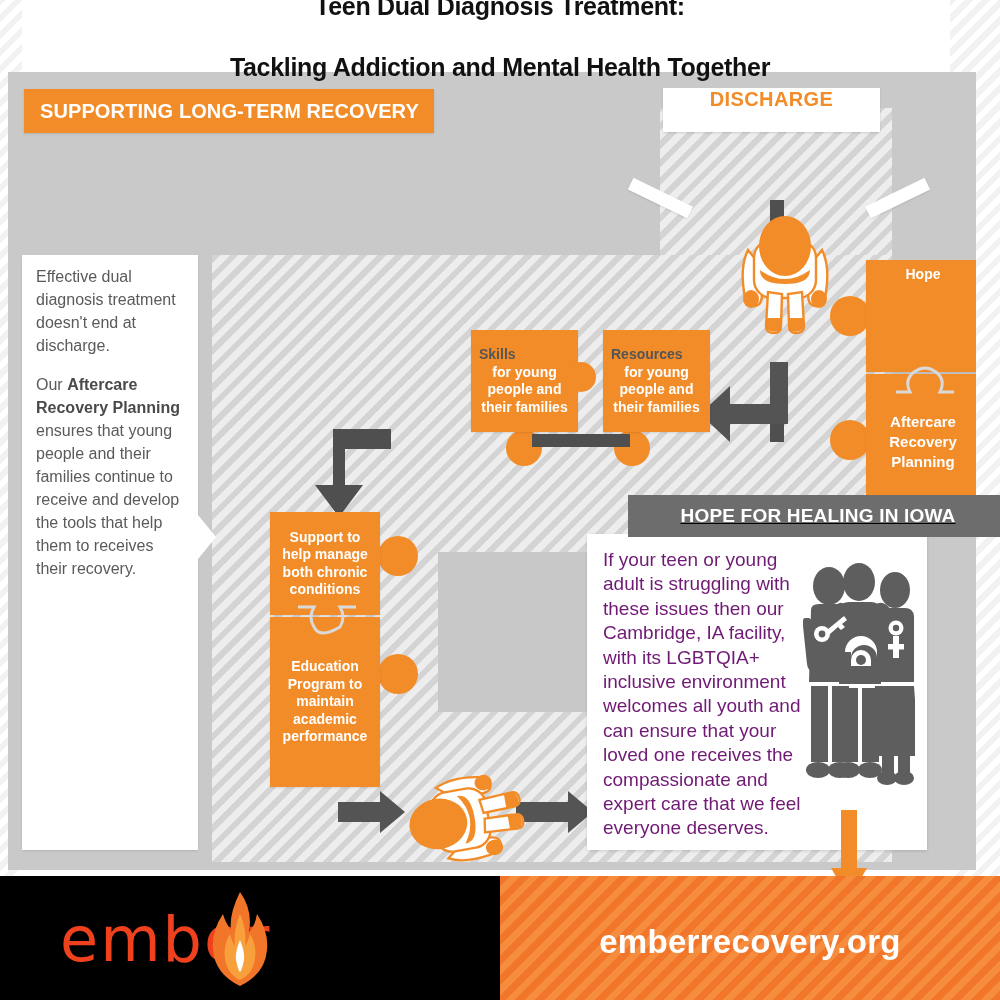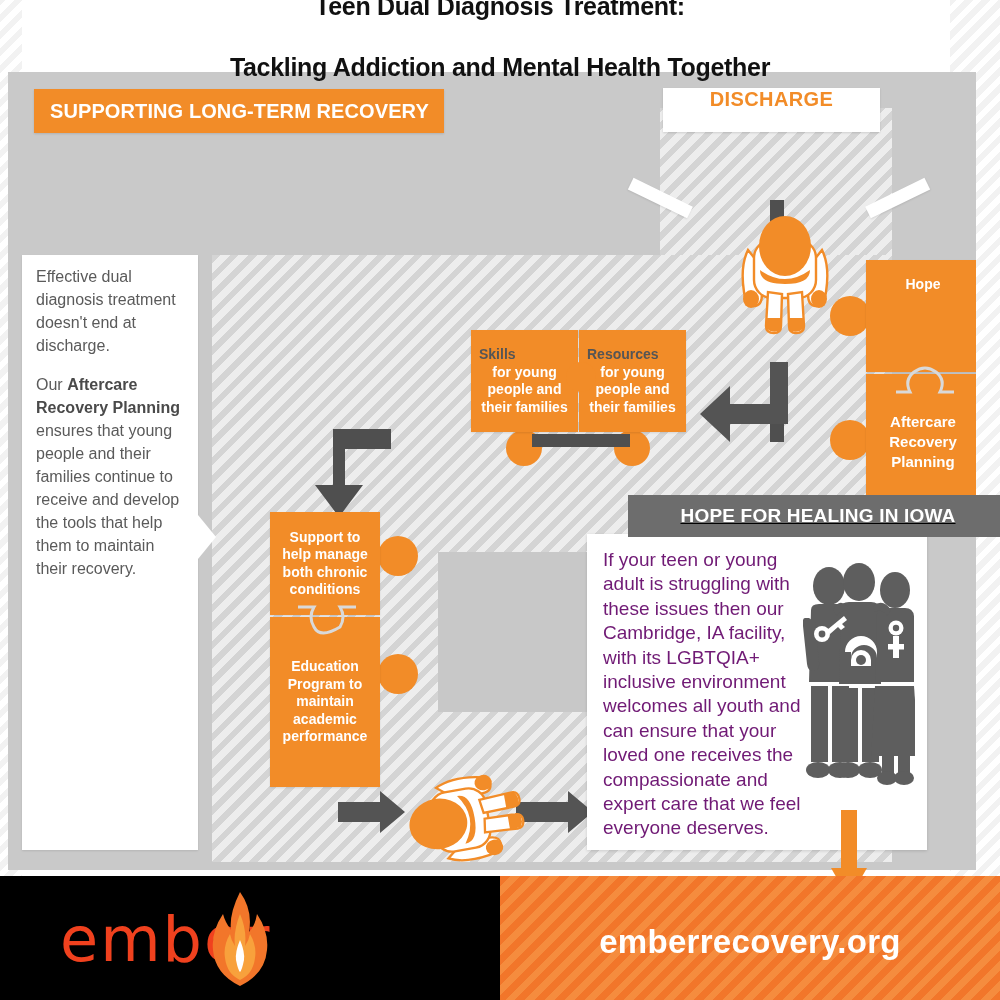--- a/index.html
+++ b/index.html
@@ -54,21 +54,21 @@
   #hatch-top{  left:652px; top:36px;  width:232px; height:150px; }
 
   
   #gray-block{
     position:absolute;left:430px;top:480px;width:200px;height:160px;
     background:#c8c8c8;
   }
 
   
   #banner{
-    position:absolute;left:34px;top:89px;width:410px;height:44px;
+    position:absolute;left:24px;top:89px;width:410px;height:44px;
     background:#f28c28;display:flex;align-items:center;z-index:5;
     box-shadow:0 1px 2px rgba(0,0,0,.12);
   }
   #banner .txt{
     color:#fff;font-weight:bold;font-size:20px;letter-spacing:.1px;
     padding-left:16px;white-space:nowrap;
   }
 
   
   #intro{
@@ -140,21 +140,21 @@
     align-items:flex-start;justify-content:center;text-align:center;
     color:#fff;font-weight:bold;font-size:14px;line-height:17.5px;
     padding:0 8px;box-sizing:border-box;
   }
   .pz-label .dark{color:#555;}
   
   .knob{position:absolute;background:#f28c28;border-radius:50%;z-index:5;}
 
   
   #pz-skills   { left:463px; top:258px; width:107px; height:102px; }
-  #pz-resources{ left:571px; top:258px; width:107px; height:102px; }
+  #pz-resources{ left:595px; top:258px; width:107px; height:102px; }
   #knob-skills-b   { left:498px; top:358px; width:36px; height:36px; }
   #knob-resources-b{ left:606px; top:358px; width:36px; height:36px; }
   
   #tab-sr{ left:558px; top:290px; width:30px; height:30px; background:#f28c28;
            border-radius:50%; position:absolute; z-index:5; }
   .sr-bar{position:absolute;height:13px;background:#4f4f4f;z-index:6;}
   #sr-bar-1{left:524px;top:362px;width:98px;}
 
   
   #pz-support  { left:262px; top:440px; width:110px; height:103px; }
@@ -305,41 +305,41 @@
     </div>
     <svg style="position:absolute;left:290px;top:533px;z-index:6" width="58" height="40" viewBox="0 0 58 40">
       <path d="M0 2 L16 2 Q10 12 16 22 Q22 34 42 22 Q48 12 42 2 L58 2" fill="none" stroke="#d9d9d9" stroke-width="3"></path>
     </svg>
 
     <div class="knob" id="knob-hope-l"></div>
     <div class="knob" id="knob-aftercare-l"></div>
 
     <div class="pz" id="pz-hope">
       <div class="pz-body"></div>
-      <div class="pz-label" style="align-items:center;justify-content:flex-start;padding-top:16px;">Hope</div>
+      <div class="pz-label" style="align-items:center;justify-content:flex-start;padding-top:6px;">Hope</div>
     </div>
 
     <div class="pz" id="pz-aftercare">
       <div class="pz-body"></div>
       <div class="pz-label" style="line-height:20px;font-size:15px;">Aftercare Recovery Planning</div>
     </div>
     <svg style="position:absolute;left:888px;top:290px;z-index:6" width="58" height="36" viewBox="0 0 58 36">
       <path d="M0 30 L14 30 Q8 18 18 10 Q29 2 40 10 Q50 18 44 30 L58 30" fill="none" stroke="#d9d9d9" stroke-width="3"></path>
     </svg>
 
   </div>
 
   <div id="banner">
     <div class="txt">SUPPORTING LONG-TERM RECOVERY</div>
   </div>
 
 
   <div id="left-card">
     <p>Effective dual diagnosis treatment doesn't end at discharge.</p>
-    <p><span>Our </span><b>Aftercare Recovery Planning</b><span> ensures that young people and their families continue to receive and develop the tools that help them to maintain their recovery.</span></p>
+    <p><span>Our </span><b>Aftercare Recovery Planning</b><span> ensures that young people and their families continue to receive and develop the tools that help them to receives their recovery.</span></p>
   </div>
   <div id="left-chevron"></div>
 
   <div id="discharge-plate">
     <div class="txt">DISCHARGE</div>
   </div>
 
   <div id="hope-head">
     <div class="txt">HOPE FOR HEALING IN IOWA</div>
   </div>

